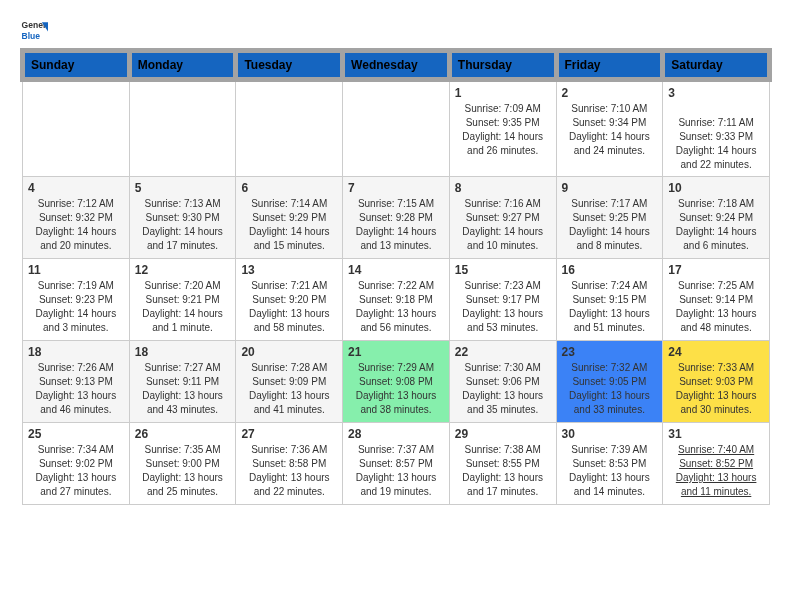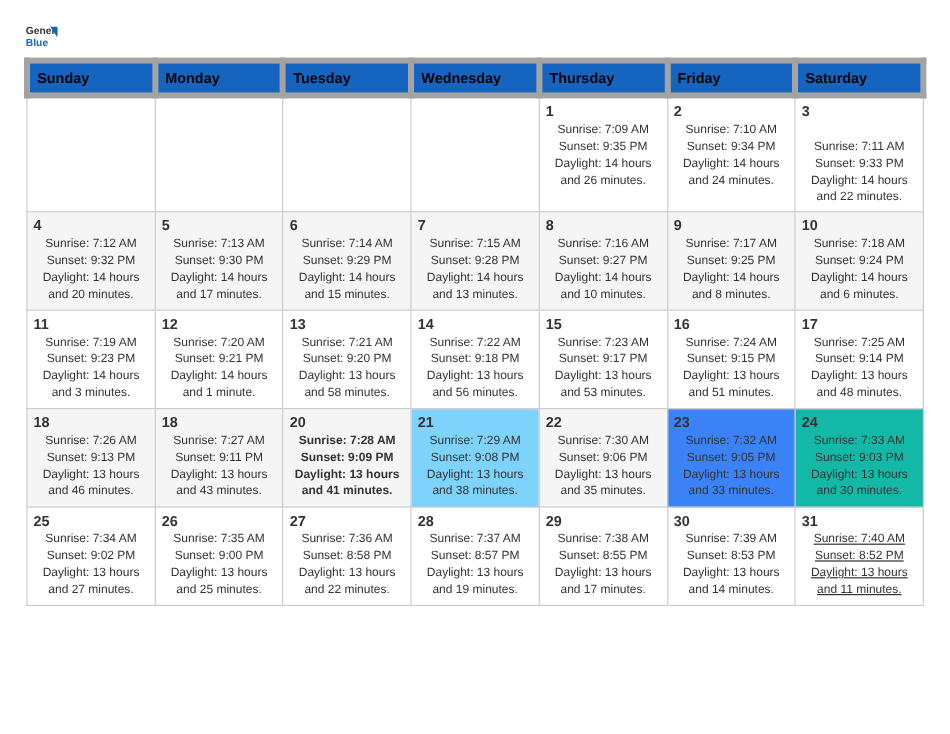--- a/index.html
+++ b/index.html
@@ -249,47 +249,47 @@
         </td>
         <td style="background: rgb(245, 245, 245);">
           <span class="day-number">18</span>
           <div class="day-info" style="white-space: pre-line;">Sunrise: 7:27 AM
 Sunset: 9:11 PM
 Daylight: 13 hours
 and 43 minutes.</div>
         </td>
         <td style="background: rgb(245, 245, 245);">
           <span class="day-number">20</span>
-          <div class="day-info" style="white-space: pre-line; font-weight: bold;">Sunrise: 7:28 AM
+          <div class="day-info" style="white-space: pre-line;">Sunrise: 7:28 AM
 Sunset: 9:09 PM
 Daylight: 13 hours
 and 41 minutes.</div>
         </td>
-        <td style="background: #7dd3fc;">
+        <td style="background: #86efac;">
           <span class="day-number">21</span>
           <div class="day-info" style="white-space: pre-line;">Sunrise: 7:29 AM
 Sunset: 9:08 PM
 Daylight: 13 hours
 and 38 minutes.</div>
         </td>
         <td style="background: rgb(245, 245, 245);">
           <span class="day-number">22</span>
           <div class="day-info" style="white-space: pre-line;">Sunrise: 7:30 AM
 Sunset: 9:06 PM
 Daylight: 13 hours
 and 35 minutes.</div>
         </td>
         <td style="background: #3b82f6;">
           <span class="day-number">23</span>
           <div class="day-info" style="white-space: pre-line;">Sunrise: 7:32 AM
 Sunset: 9:05 PM
 Daylight: 13 hours
 and 33 minutes.</div>
         </td>
-        <td style="background: #14b8a6;">
+        <td style="background: #fde047;">
           <span class="day-number">24</span>
           <div class="day-info" style="white-space: pre-line;">Sunrise: 7:33 AM
 Sunset: 9:03 PM
 Daylight: 13 hours
 and 30 minutes.</div>
         </td>
       </tr>
       <tr>
         <td>
           <span class="day-number">25</span>

